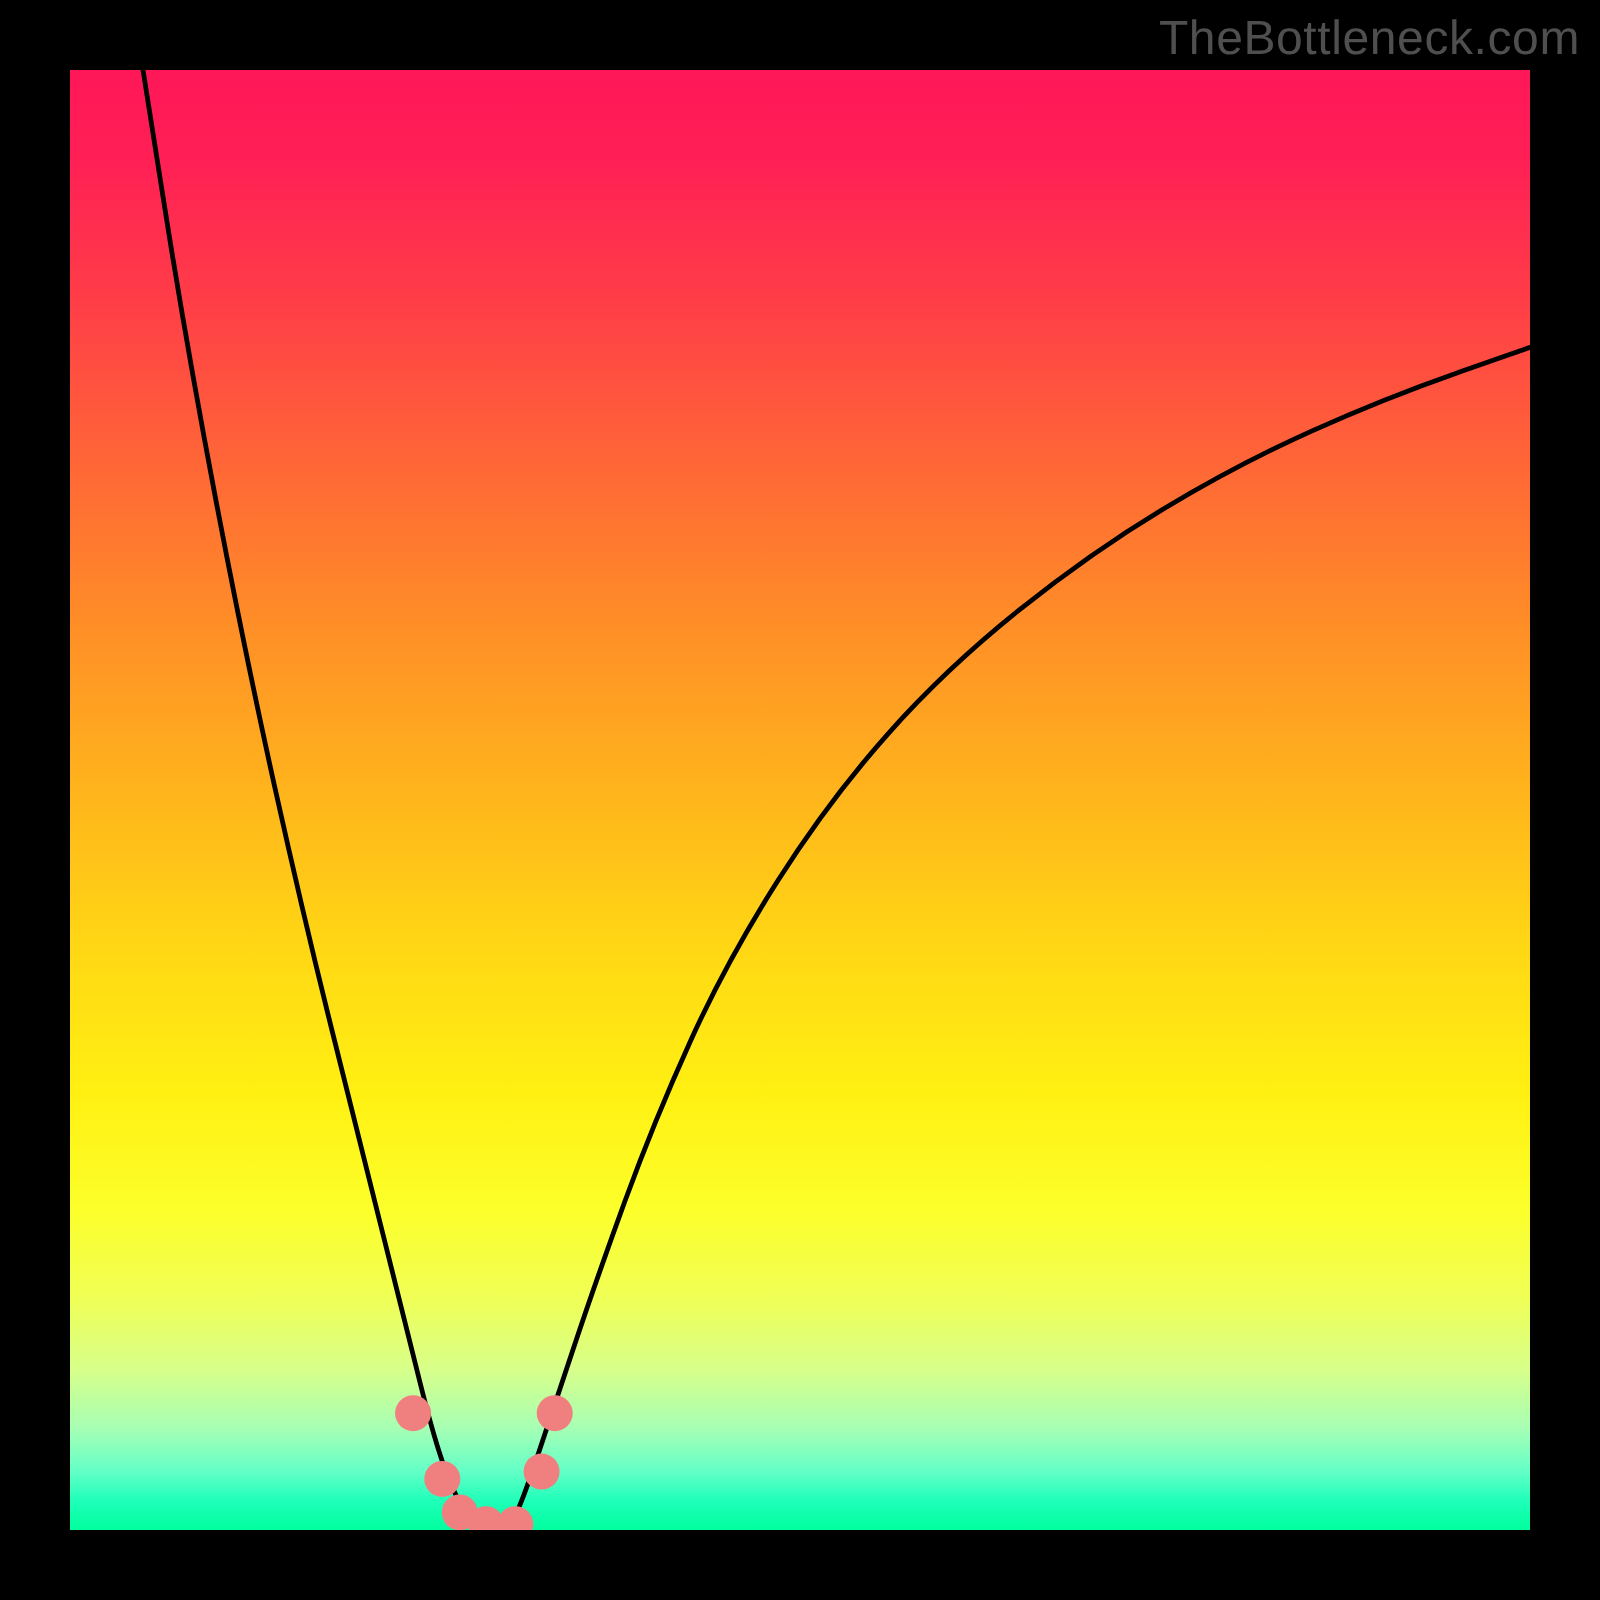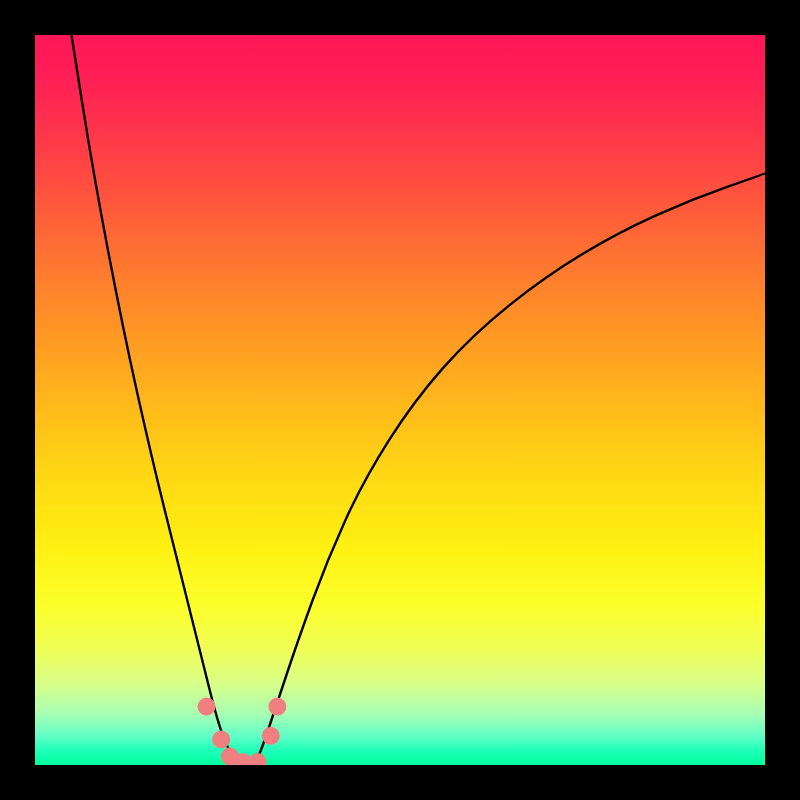--- a/index.html
+++ b/index.html
@@ -61,20 +61,21 @@
     position: absolute;
     left: 0; top: 0;
     width: 100%; height: 100%;
   }
 </style>
 </head>
 <body>
 
 <div class="frame">
 
+  <div class="watermark">TheBottleneck.com</div>
 
   <div class="plot">
     <div class="gradient"></div>
 
     <svg class="curve" viewBox="0 0 730 730" preserveAspectRatio="none">
       <path id="curve-path" fill="none" stroke="#000" stroke-width="2.4" stroke-linecap="round" stroke-linejoin="round" d="M 36.5 0 Q 36.5 0 47.45 69.34999999999997 Q 58.4 138.69999999999993 73 215.34999999999997 Q 87.6 292 102.19999999999999 357.70000000000005 Q 116.8 423.40000000000003 131.4 481.80000000000007 Q 146 540.2 156.95 584 Q 167.9 627.8 175.2 657 Q 182.5 686.2 187.97500000000002 700.8 Q 193.45000000000002 715.4 198.925 722.7 Q 204.4 730 211.7 730 Q 219 730 222.65 722.7 Q 226.3 715.4 233.60000000000002 693.5 Q 240.9 671.6 251.85000000000002 638.75 Q 262.8 605.9 277.4 565.75 Q 292 525.6 310.25 485.45000000000005 Q 328.5 445.3 354.05 405.15 Q 379.6 365 408.8 332.15 Q 438 299.3 474.5 270.1 Q 510.99999999999994 240.89999999999998 547.5 219 Q 584 197.10000000000002 620.5 180.675 Q 657 164.25 693.5 151.47499999999997 T 730 138.69999999999993"></path>
       <g id="markers">
           <circle cx="171.54999999999998" cy="671.6" r="9" fill="#f08080"></circle>
           <circle cx="186.15" cy="704.45" r="9" fill="#f08080"></circle>
           <circle cx="194.91000000000003" cy="721.24" r="9" fill="#f08080"></circle>

